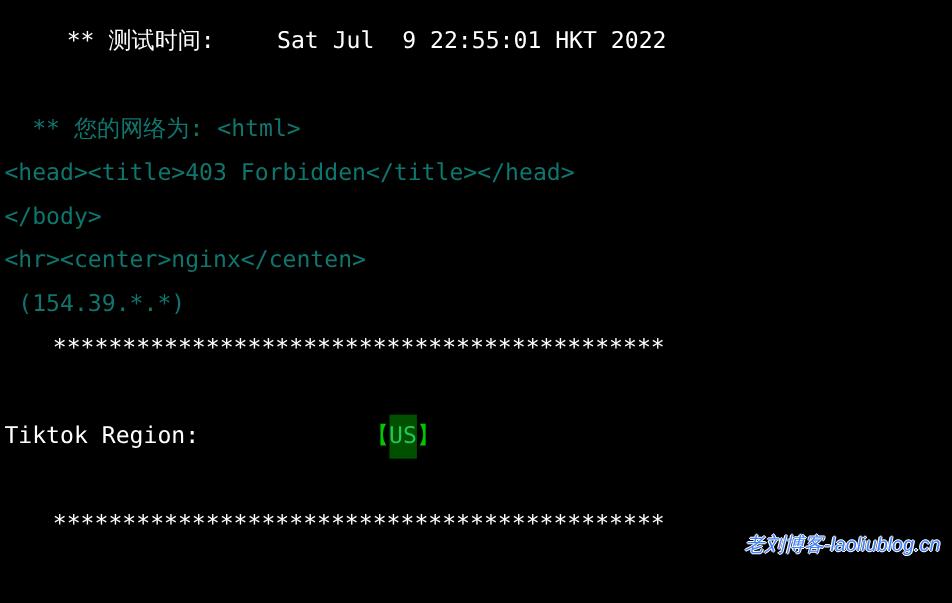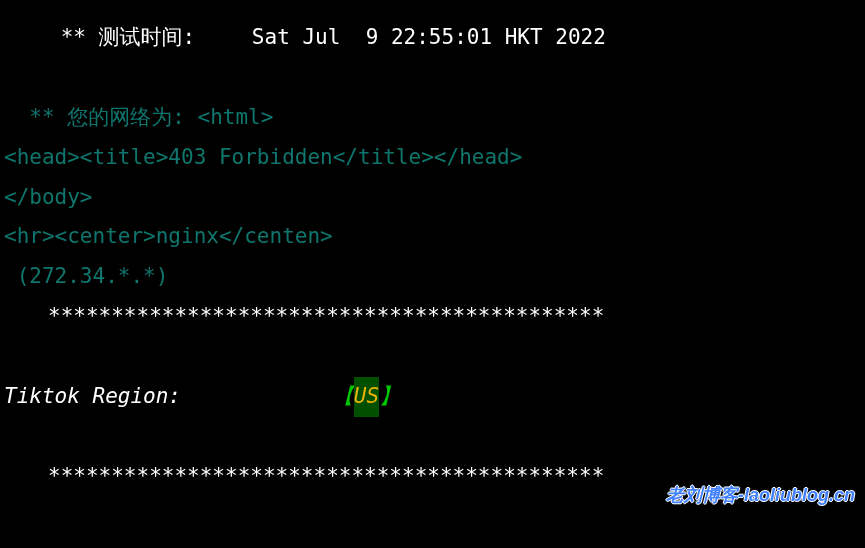--- a/index.html
+++ b/index.html
@@ -18,59 +18,58 @@
       padding: 18px 4px 4px 4px;
     }
     .white { color: #ffffff; margin-left: 44px; }
     .cyan { color: #0f766e; }
     .line {
       white-space: pre;
     }
     .region-line {
       display: flex;
       align-items: center;
-      font-style: italic;
     }
     .region-label {
       color: #ffffff;
     }
     .region-spacer {
       color: #ffffff;
       white-space: pre;
     }
     .region-bracket {
       color: #00c800;
     }
     .region-value {
-      color: #eab308;
+      color: #22c55e;
       background: #005000;
     }
     .watermark {
       position: absolute;
       right: 10px;
       bottom: 36px;
       font-family: "Microsoft YaHei", sans-serif;
       font-size: 18px;
       color: #4080ff;
-      font-weight: bold;
+      font-weight: normal;
       font-style: italic;
       text-shadow: -1px 0 #fff, 0 1px #fff, 1px 0 #fff, 0 -1px #fff;
     }
   </style>
 </head>
 <body>
 
 <div class="terminal">
   <div class="line"><span class="white"> ** 测试时间:</span><span class="white"> Sat Jul  9 22:55:01 HKT 2022</span></div>
   <div class="line">&nbsp;</div>
   <div class="line"><span class="cyan">  ** 您的网络为: </span><span class="cyan">&lt;html&gt;</span></div>
   <div class="line cyan">&lt;head&gt;&lt;title&gt;403 Forbidden&lt;/title&gt;&lt;/head&gt;</div>
   <div class="line cyan">&lt;/body&gt;</div>
   <div class="line cyan">&lt;hr&gt;&lt;center&gt;nginx&lt;/centen&gt;</div>
-  <div class="line cyan"> (272.34.*.*)</div>
+  <div class="line cyan"> (154.39.*.*)</div>
   <div class="line white">********************************************</div>
   <div class="line">&nbsp;</div>
   <div class="region-line">
     <span class="region-label"> Tiktok Region:</span>
     <span class="region-spacer">            </span>
     <span class="region-bracket">【</span>
       <span class="region-value">US</span>
       <span class="region-bracket">】</span>
   </div>
   <div class="line">&nbsp;</div>

